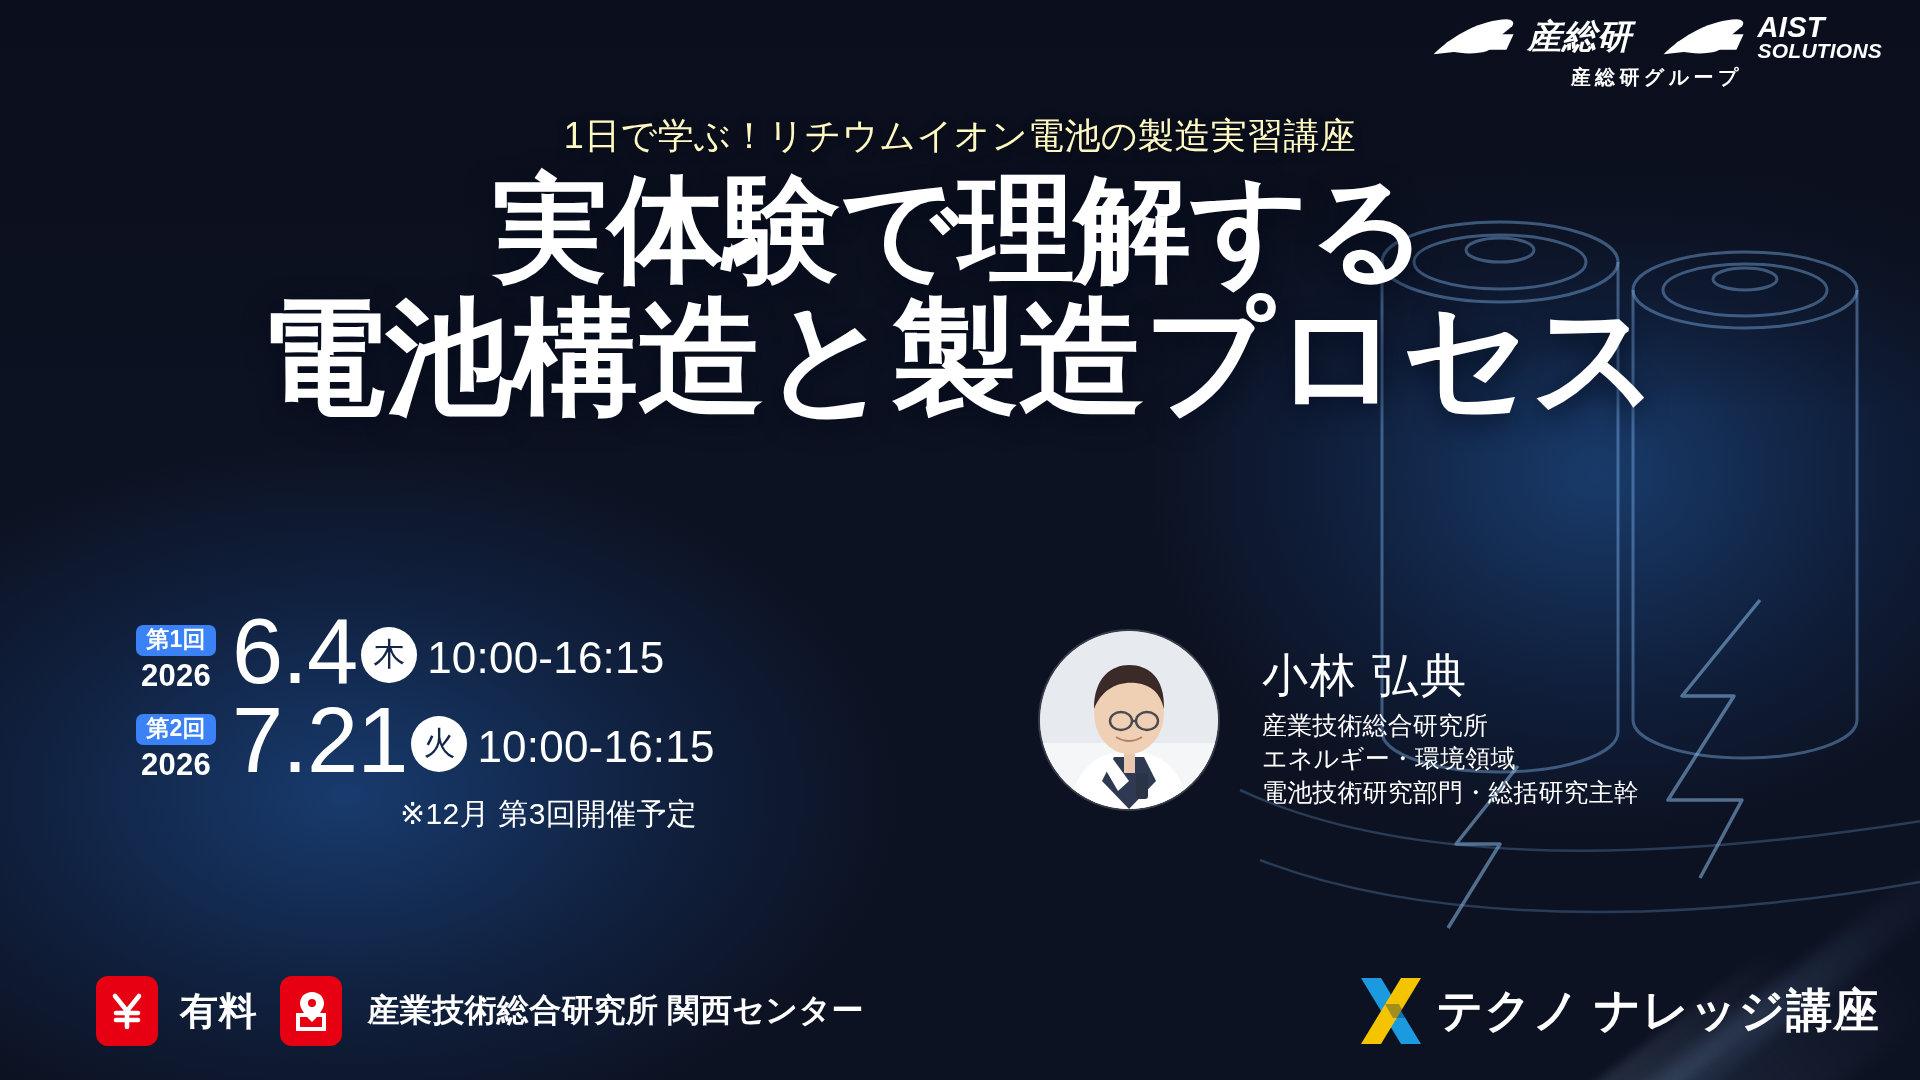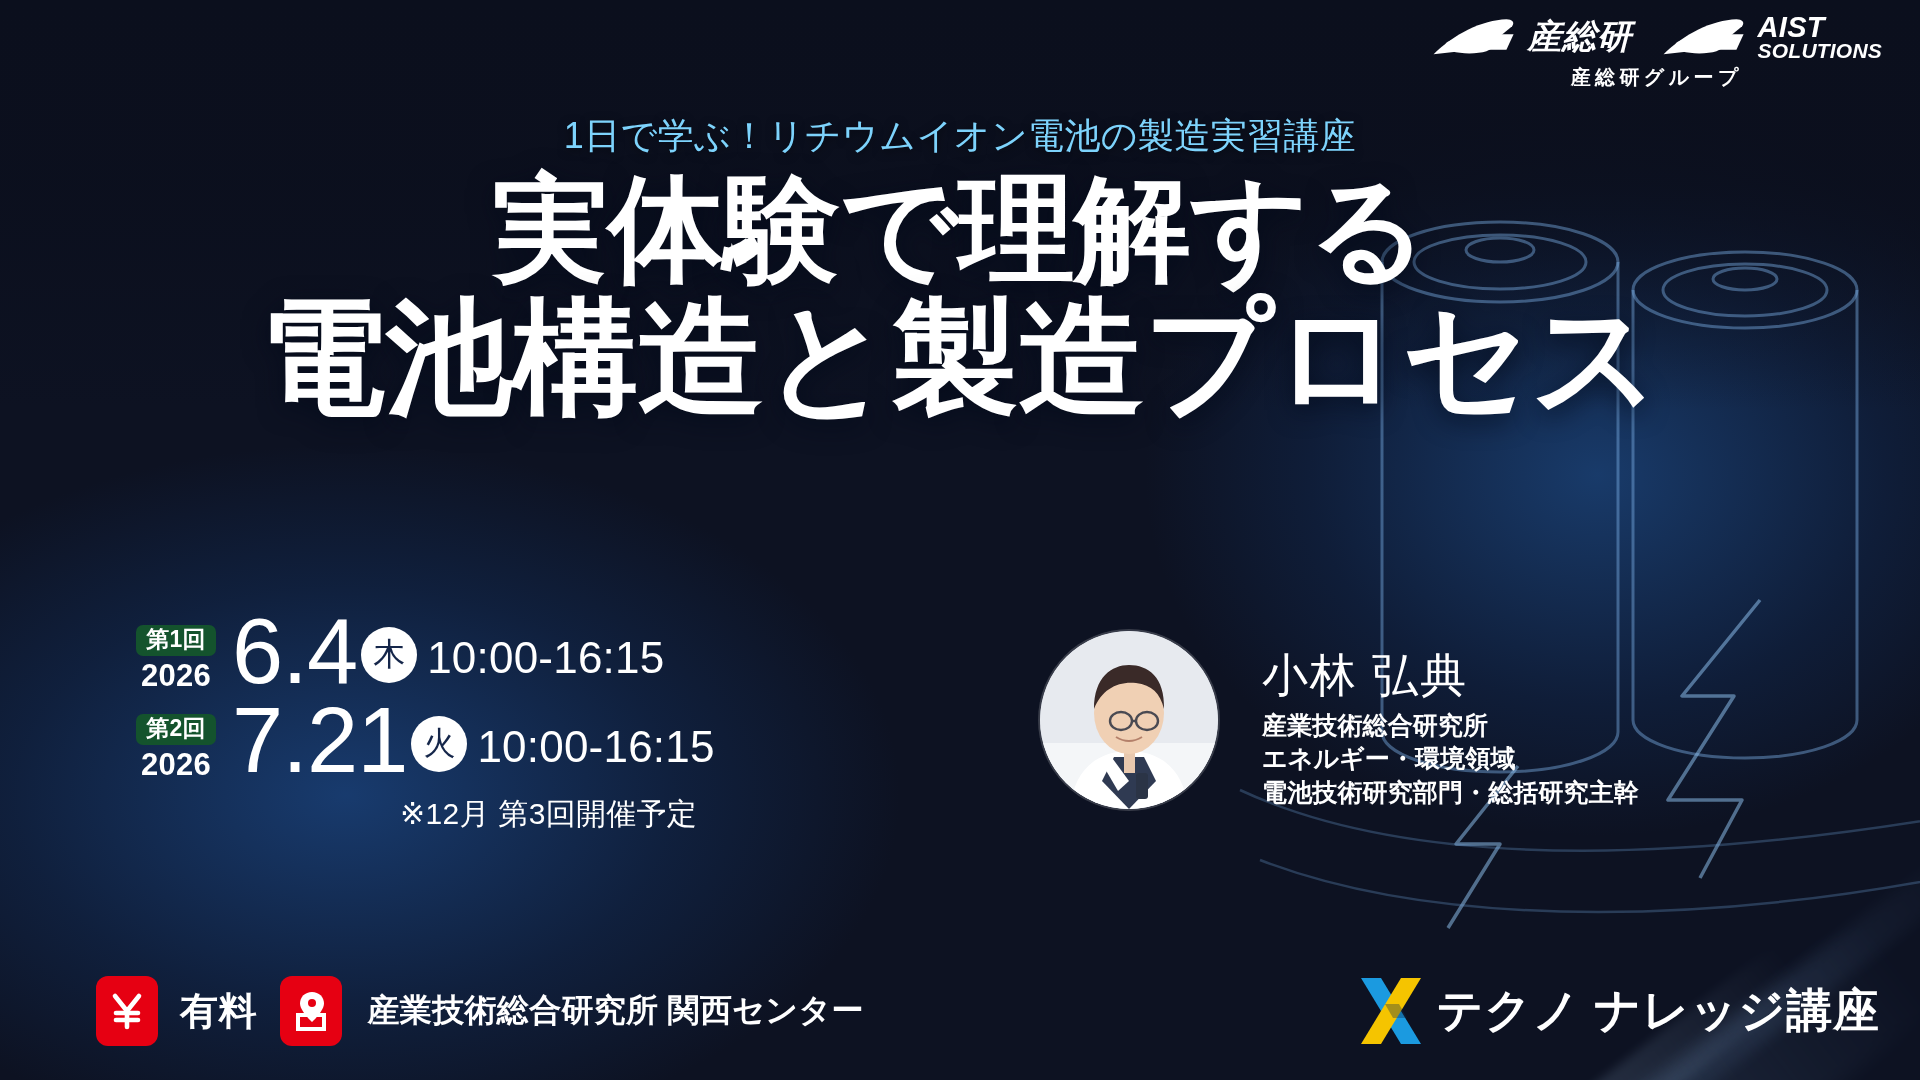--- a/index.html
+++ b/index.html
@@ -57,37 +57,37 @@
   .aist-jp{font-size:34px;font-weight:700;color:#fff;letter-spacing:.02em;
     font-family:"DejaVu Sans","Liberation Sans",sans-serif;font-style:italic;}
   .aist-sol{display:flex;flex-direction:column;line-height:.92;color:#fff;font-style:italic;font-weight:700;}
   .aist-sol .l1{font-size:29px;letter-spacing:.01em;}
   .aist-sol .l2{font-size:21px;letter-spacing:.01em;}
   .group-label{font-size:20px;font-weight:700;color:#fff;letter-spacing:.22em;}
 
   
   .kicker{
     position:absolute;left:0;right:0;top:112px;text-align:center;
-    font-size:36px;font-weight:400;color:#7dd3fc;letter-spacing:.01em;
+    font-size:36px;font-weight:400;color:#fef9c3;letter-spacing:.01em;
     text-shadow:0 2px 10px rgba(0,0,0,.55);
   }
   .title{
     position:absolute;left:0;right:0;top:170px;text-align:center;color:#fff;
     font-weight:700;line-height:1.03;letter-spacing:-.005em;
     text-shadow:0 6px 26px rgba(3,10,25,.75);
   }
   .title .l1{font-size:116px;display:block;}
   .title .l2{font-size:126px;display:block;margin-top:4px;}
 
   
   .schedule{position:absolute;left:128px;top:612px;color:#fff;}
   .date-row{display:flex;align-items:flex-end;gap:0;margin-bottom:10px;}
   .round-block{display:flex;flex-direction:column;align-items:center;width:96px;}
   .round-badge{
-    background:#14532d;color:#fff;font-size:23px;font-weight:700;
+    background:#3b82f6;color:#fff;font-size:23px;font-weight:700;
     padding:3px 10px 5px;border-radius:7px;line-height:1;letter-spacing:.01em;
   }
   .year{font-size:31px;font-weight:700;letter-spacing:.01em;margin-top:4px;line-height:1;}
   .big-date{font-size:92px;font-weight:400;line-height:.86;margin-left:8px;
     letter-spacing:-.01em;font-family:"Liberation Sans","DejaVu Sans",sans-serif;}
   .dow{
     width:56px;height:56px;border-radius:50%;background:#fff;color:#15264a;
     display:flex;align-items:center;justify-content:center;
     font-size:32px;font-weight:500;margin:0 10px 8px 4px;flex:0 0 auto;
   }
@@ -96,21 +96,21 @@
 
   
   .speaker{position:absolute;left:1040px;top:630px;display:flex;align-items:flex-end;gap:44px;}
   .avatar{
     width:178px;height:178px;border-radius:50%;overflow:hidden;flex:0 0 auto;
     background:#dfe4ec;position:relative;box-shadow:0 0 0 2px rgba(255,255,255,.18);
   }
   .avatar svg{position:absolute;inset:0;width:100%;height:100%;}
   .speaker-text{color:#fff;padding-top:20px;}
   .speaker-name{font-size:46px;font-weight:400;letter-spacing:.04em;line-height:1.1;}
-  .speaker-aff{font-size:25px;font-weight:700;line-height:1.34;margin-top:8px;letter-spacing:.005em;}
+  .speaker-aff{font-size:25px;font-weight:400;line-height:1.34;margin-top:8px;letter-spacing:.005em;}
 
   
   .footer{position:absolute;left:96px;bottom:34px;display:flex;align-items:center;gap:22px;color:#fff;}
   .pill-icon{
     width:62px;height:70px;border-radius:12px;background:#e60012;
     display:flex;align-items:center;justify-content:center;flex:0 0 auto;
   }
   .pill-icon svg{width:40px;height:44px;}
   .footer-label{font-size:38px;font-weight:700;letter-spacing:.02em;}
   .footer-place{font-size:32px;font-weight:700;letter-spacing:.01em;margin-left:4px;}

